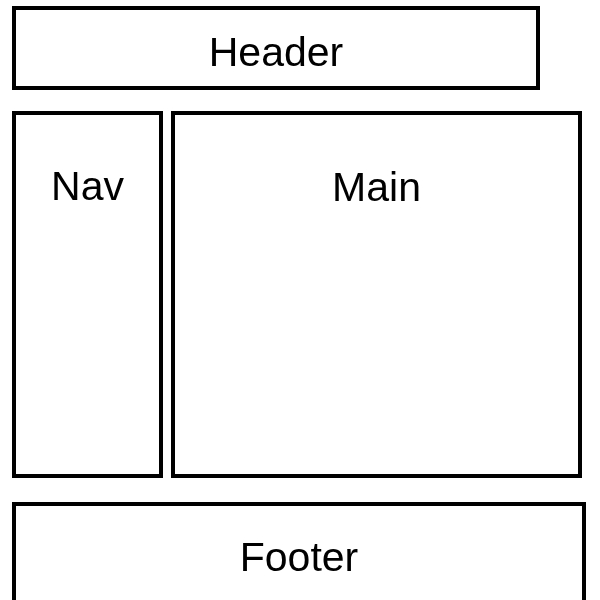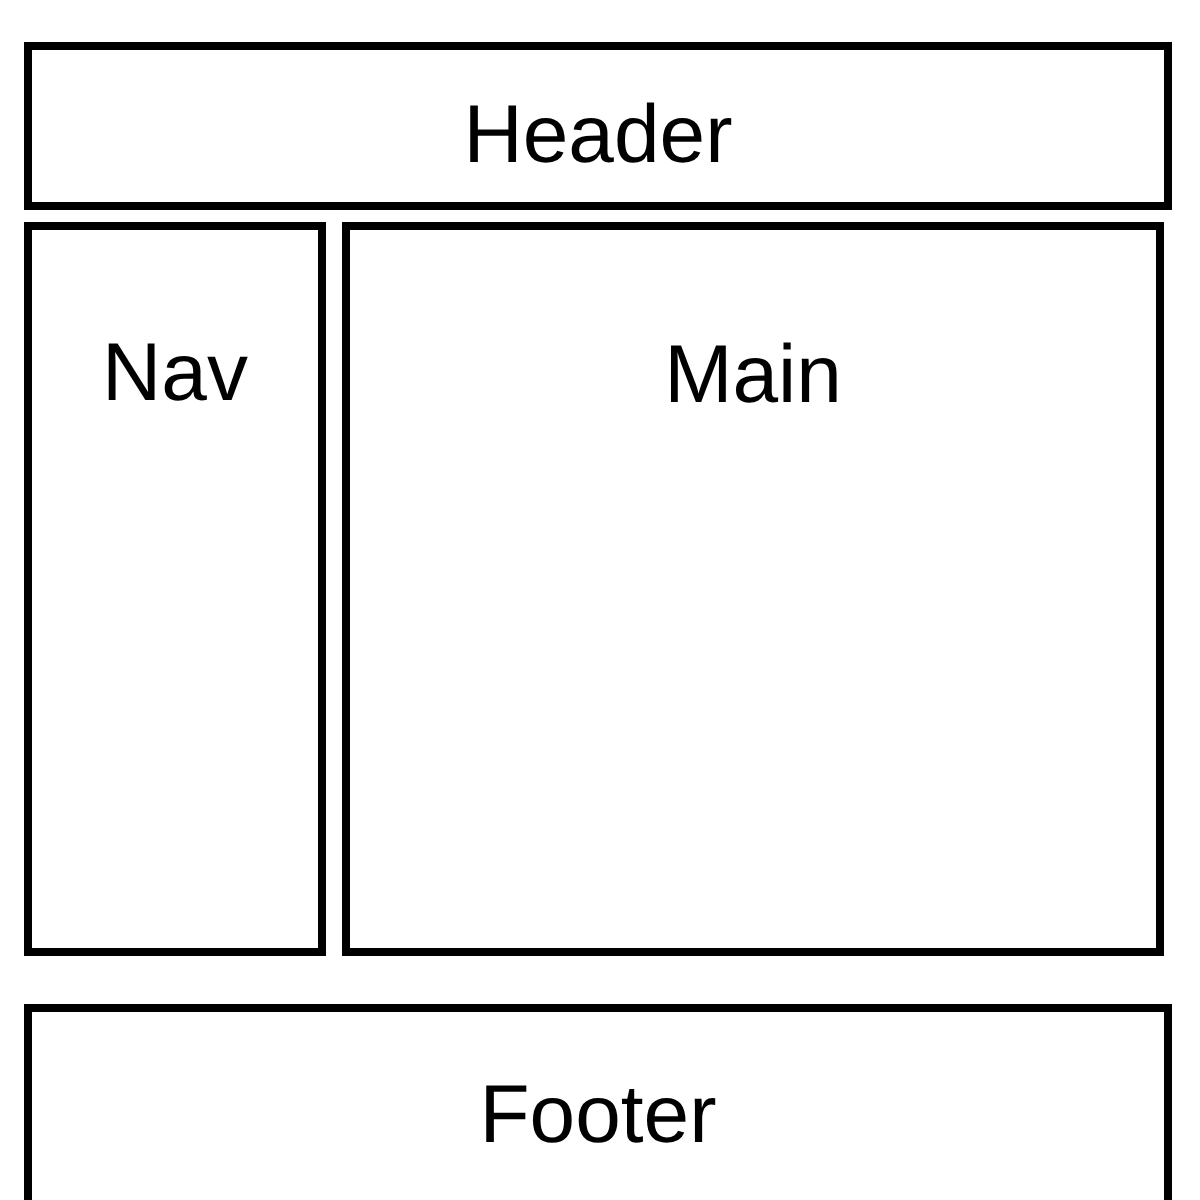--- a/index.html
+++ b/index.html
@@ -40,22 +40,22 @@
     font-weight: 400;
     font-size: 41px;
     line-height: 1;
     letter-spacing: 0px;
     white-space: nowrap;
   }
 
   
   #region-header {
     left: 12px;
-    top: 21px;
-    width: 574px;
+    top: 6px;
+    width: 528px;
     height: 84px;
   }
   #region-header .region-label {
     top: 22px;
   }
 
   
   #region-nav {
     left: 12px;
     top: 111px;

